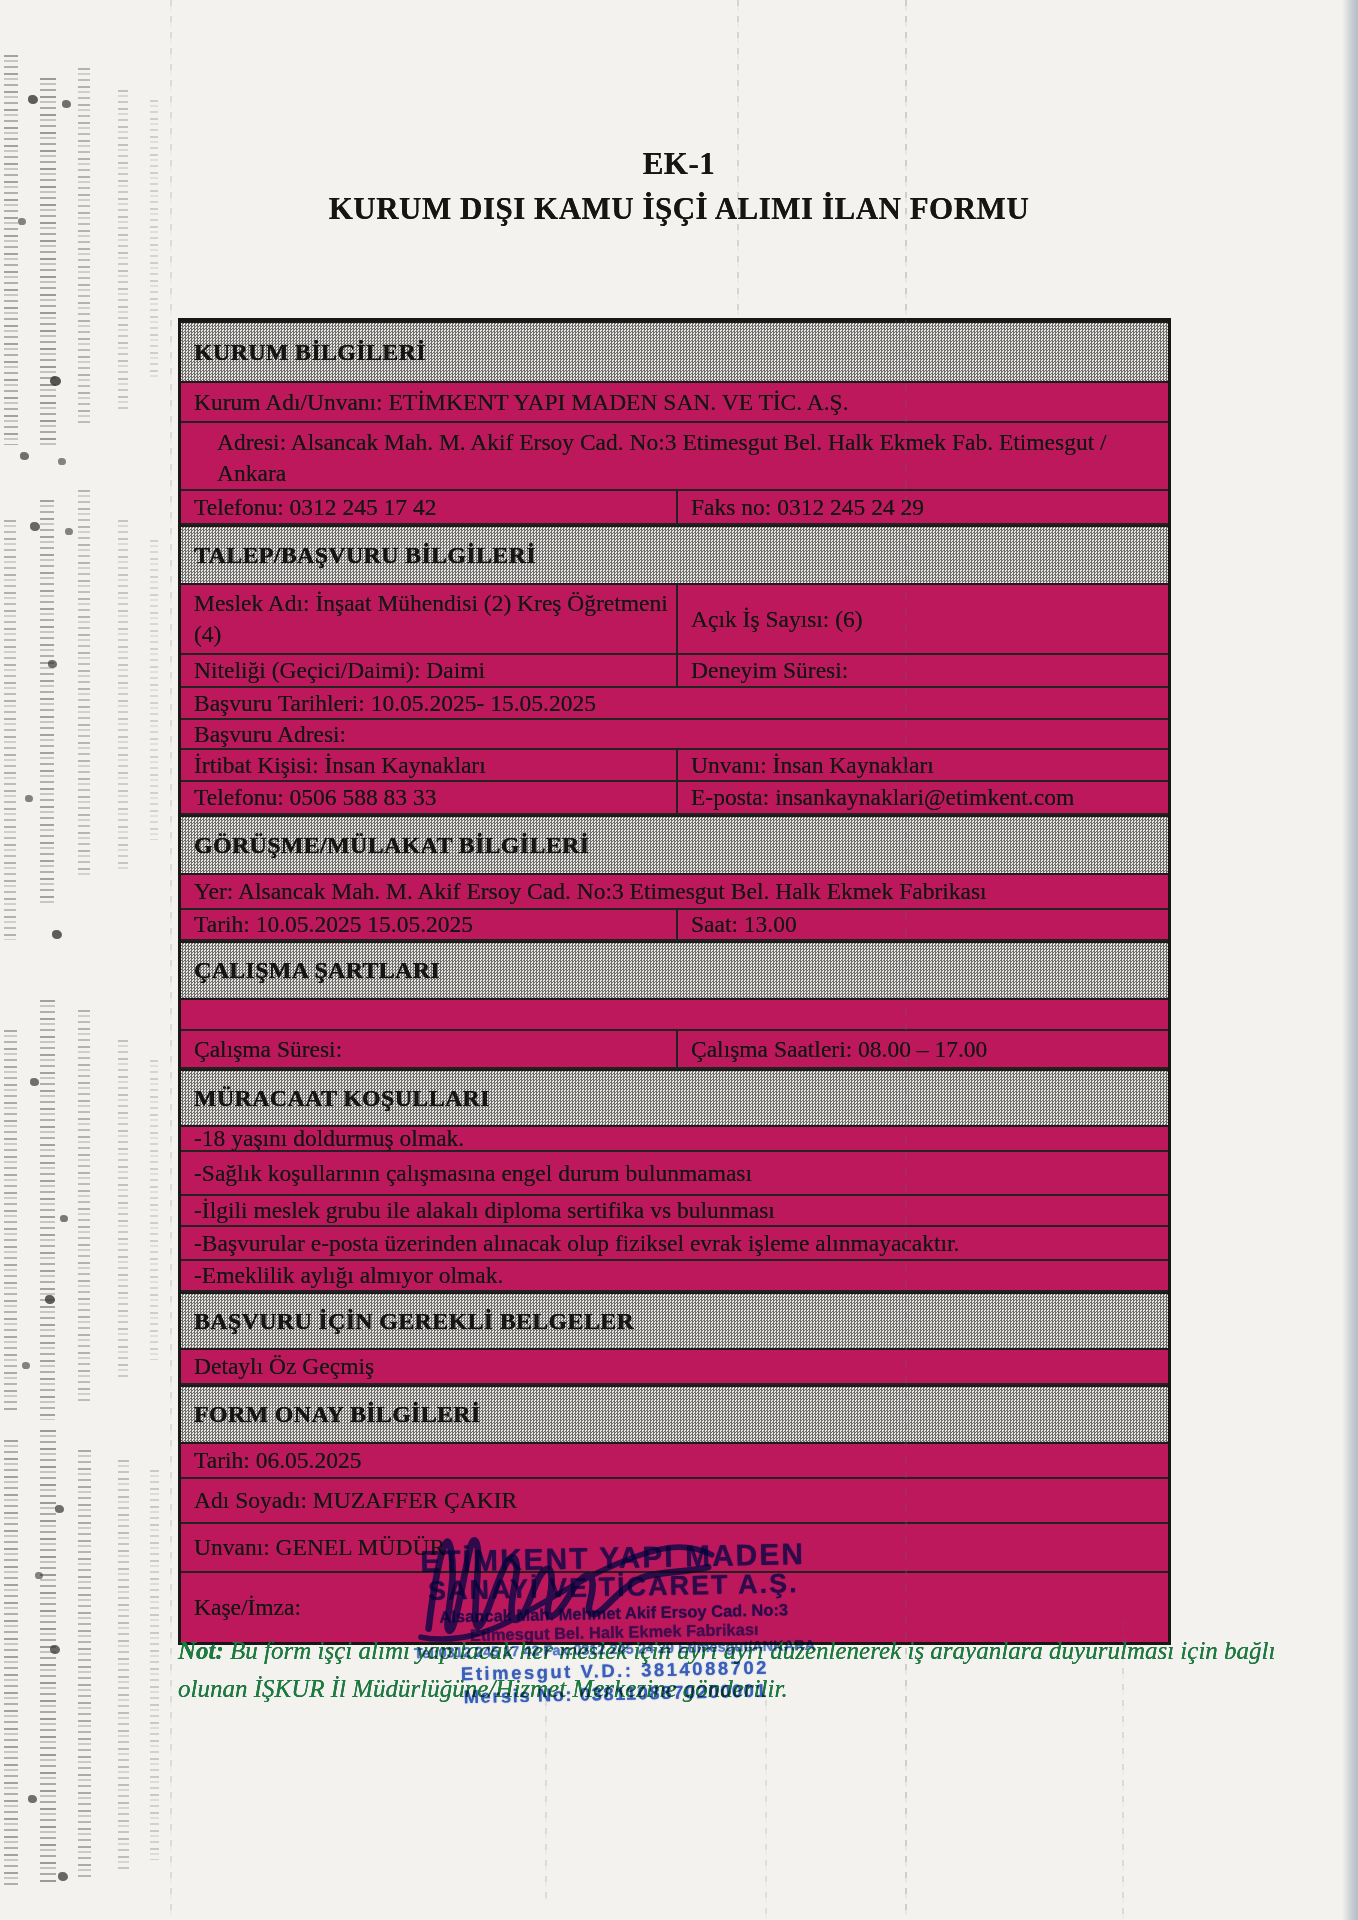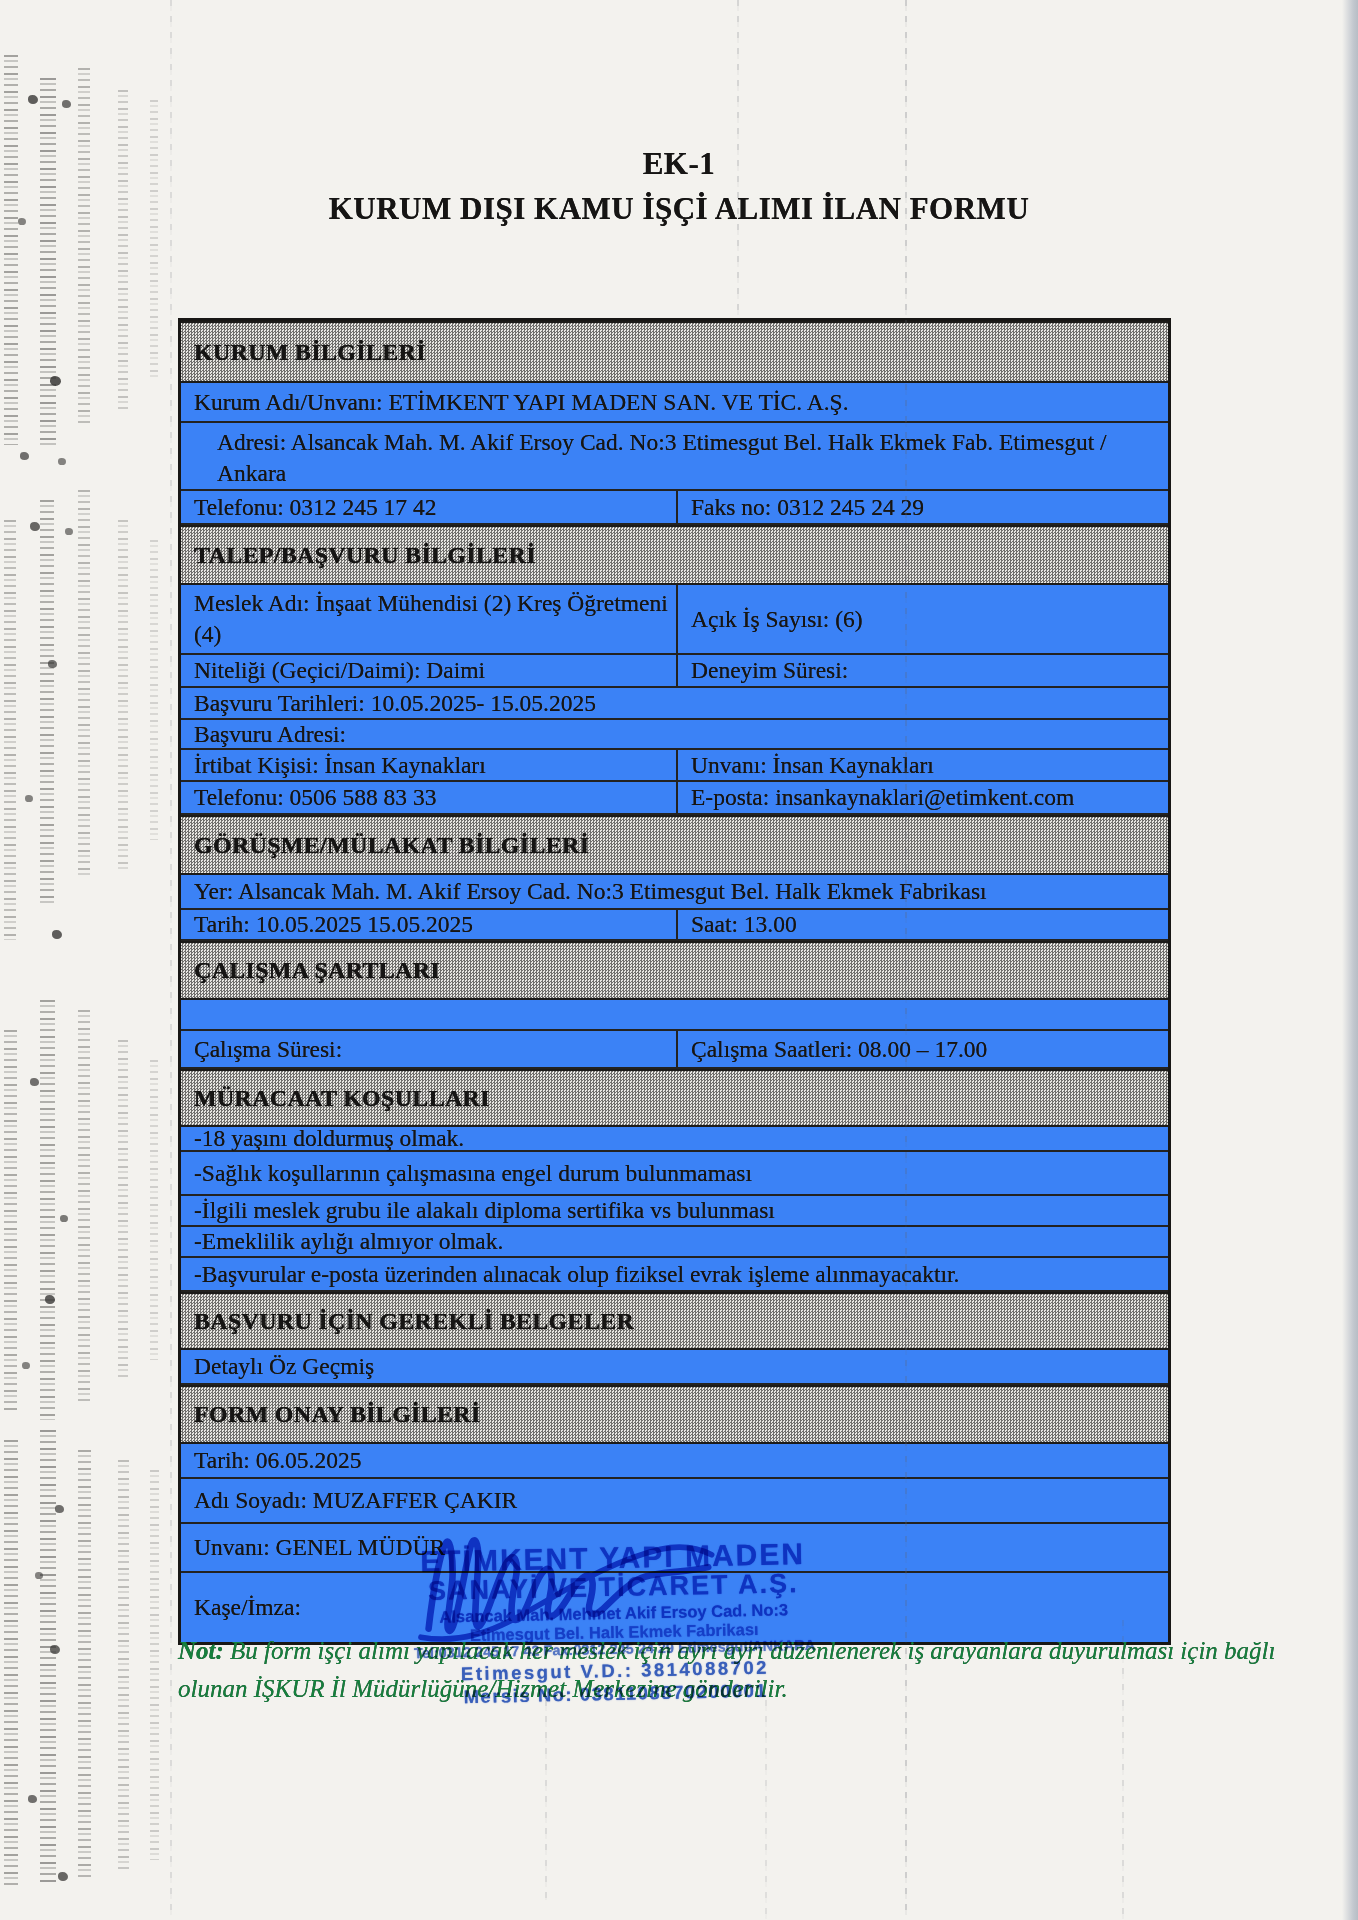--- a/index.html
+++ b/index.html
@@ -35,21 +35,21 @@
     font-weight:bold;font-size:24px;letter-spacing:.3px;
     text-shadow:0 0 .7px #000;
   }
   .row{
     box-sizing:border-box;
     border-bottom:2px solid #232220;
     display:flex;align-items:center;
     padding-left:13px;
     font-size:23.5px;
     text-shadow:0 0 .5px #2a2927;
-    background:#3b82f6;
+    background:#be185d;
   }
   .row.noline{border-bottom:none;text-align:center;}
   .row.top{align-items:flex-end;padding-top:3px;line-height:31px;padding-left:36px;}
   .row.split{padding-left:0;}
   .row.split .cell-l{box-sizing:border-box;width:497px;height:100%;padding-left:13px;
     display:flex;align-items:center;border-right:2px solid #232220;}
   .row.split .cell-r{box-sizing:border-box;flex:1;height:100%;padding-left:13px;display:flex;align-items:center;}
   .row.split .cell-l.top{align-items:flex-start;padding-top:3px;line-height:31px;}
   
   .note{position:absolute;left:178px;top:1632px;width:1172px;
@@ -183,25 +183,25 @@
       </div>
     <div class="row" style="height:25px">
         <span>-18 yaşını doldurmuş olmak.</span>
       </div>
     <div class="row" style="height:44px">
         <span>-Sağlık koşullarının çalışmasına engel durum bulunmaması</span>
       </div>
     <div class="row" style="height:31px">
         <span>-İlgili meslek grubu ile alakalı diploma sertifika vs bulunması</span>
       </div>
+    <div class="row" style="height:34px">
+        <span>-Başvurular e-posta üzerinden alınacak olup fiziksel evrak işleme alınmayacaktır.</span>
+      </div>
     <div class="row" style="height:31px">
         <span>-Emeklilik aylığı almıyor olmak.</span>
-      </div>
-    <div class="row" style="height:34px">
-        <span>-Başvurular e-posta üzerinden alınacak olup fiziksel evrak işleme alınmayacaktır.</span>
       </div>
 
     <div class="band" style="height:58px">
         <span>BAŞVURU İÇİN GEREKLİ BELGELER</span>
       </div>
     <div class="row" style="height:35px">
         <span>Detaylı Öz Geçmiş</span>
       </div>
 
     <div class="band" style="height:59px">

